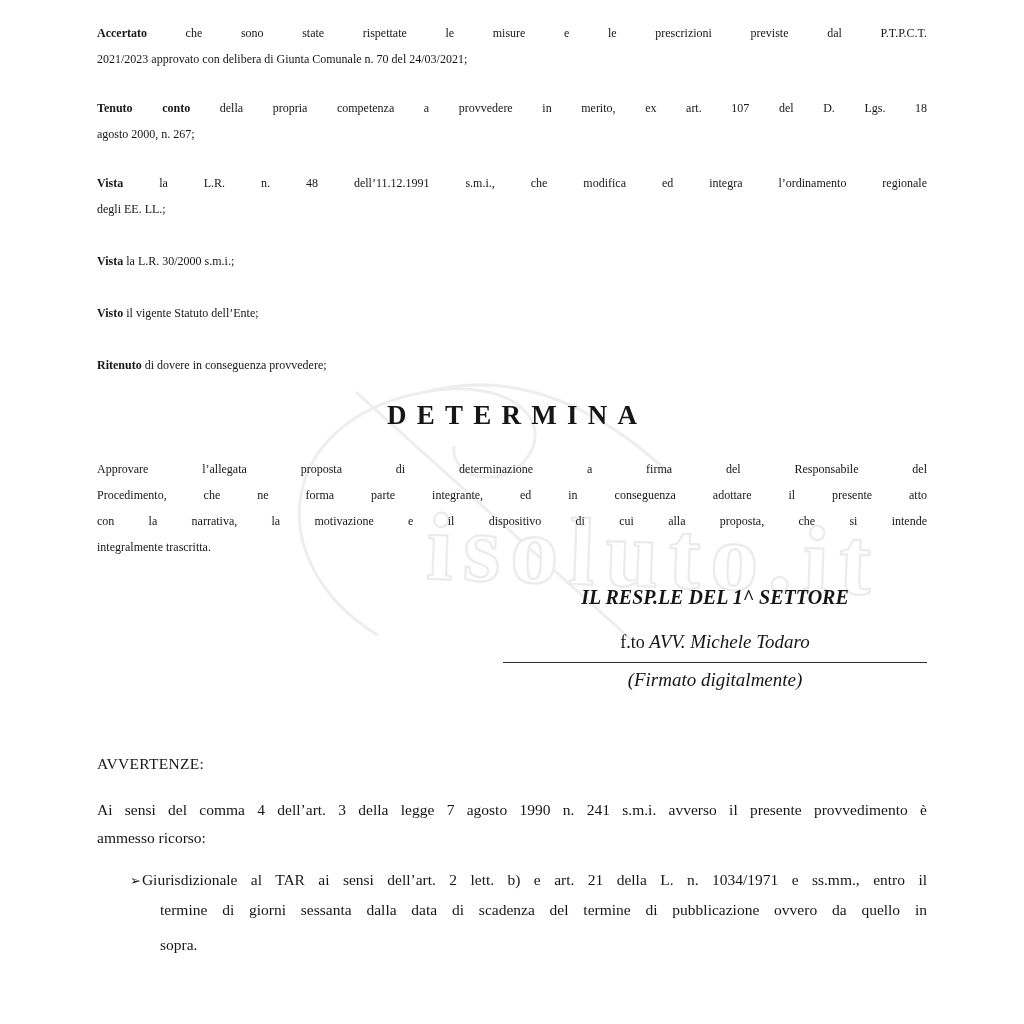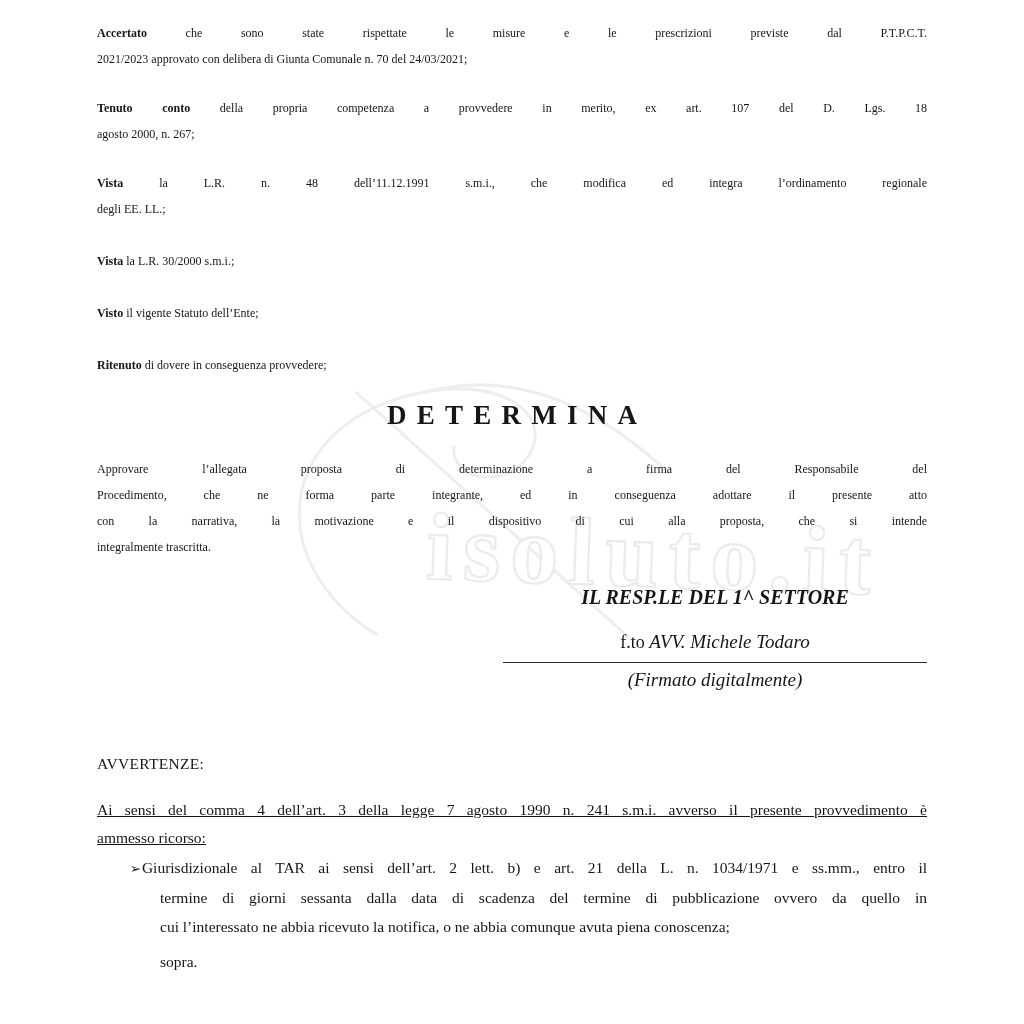--- a/index.html
+++ b/index.html
@@ -58,21 +58,21 @@
   }
   .sig-fto { font-size:18px; line-height:26px; }
   .sig-name { font-style:italic; font-size:19px; }
   .sig-rule {
     border:none; border-top:1.6px solid #2c2c2c;
     margin:7px 0 0 0;
   }
   .sig-digital { font-style:italic; font-size:19px; line-height:26px; margin-top:4px; }
   .notices { margin-top:60px; font-size:15.5px; }
   .not-header { line-height:22px; margin-bottom:21px; letter-spacing:0.3px; }
-  .not-intro { line-height:28px; margin-bottom:1px;text-decoration:underline; }
+  .not-intro { line-height:28px; margin-bottom:13px; }
   .bullet { line-height:29px; }
   .bullet .first { padding-left:33px; }
   .bullet .cont  { padding-left:63px; }
   .b-glyph { font-family:"DejaVu Sans", sans-serif; font-size:13px; margin-right:1px; }
   .mb-b1 { margin-bottom:6px; }
 </style>
 </head>
 <body>
 
 <div class="page">
@@ -134,21 +134,20 @@
     <div class="notices">
       <div class="not-header">AVVERTENZE:</div>
       <div class="not-intro">
         <div class="jline">Ai sensi del comma 4 dell’art. 3 della legge 7 agosto 1990 n. 241 s.m.i. avverso il presente provvedimento è</div>
         <div class="lline">ammesso ricorso:</div>
       </div>
 
       <div class="bullet mb-b1">
         <div class="first jline"><span class="b-glyph">➢</span><span>Giurisdizionale  al TAR ai sensi dell’art. 2 lett. b) e art. 21 della L. n. 1034/1971  e ss.mm., entro il</span></div>
         <div class="cont jline">termine di giorni sessanta dalla data di scadenza del termine di pubblicazione ovvero da quello in</div>
-        <div class="cont lline">cui l’interessato ne abbia ricevuto la notifica, o ne abbia comunque avuta piena conoscenza;</div>
       </div>
 
       <div class="bullet">
         <div class="cont lline">sopra.</div>
       </div>
     </div>
 
   </div>
 </div>
 

